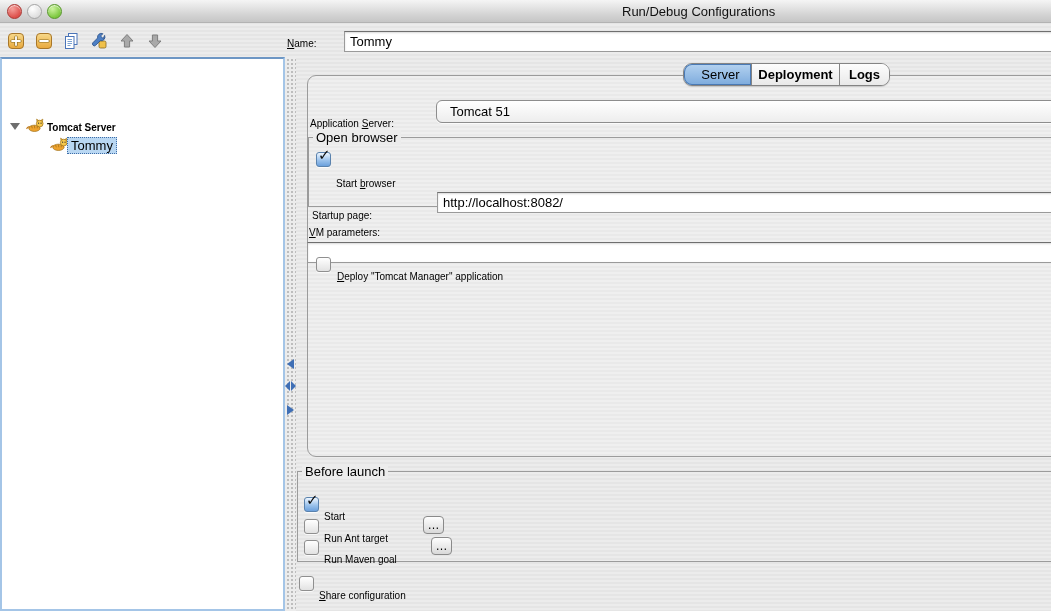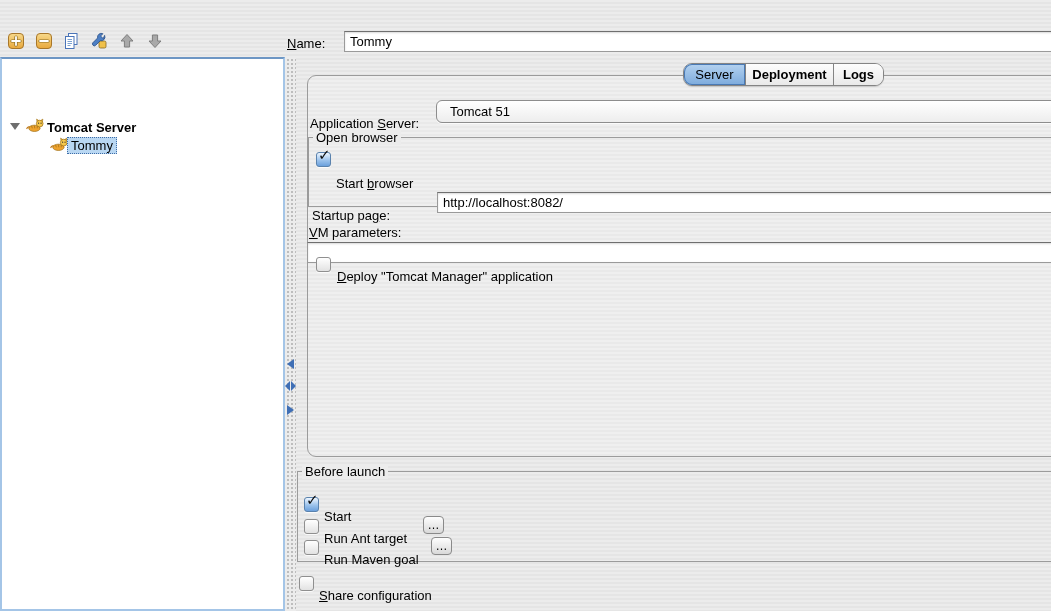--- a/index.html
+++ b/index.html
@@ -1,19 +1,19 @@
 <!DOCTYPE html>
 <html><head>
 <meta charset="utf-8">
 <style>
   html,body{margin:0;padding:0;}
   #window{position:relative;width:1051px;height:611px;overflow:hidden;
     background:repeating-linear-gradient(180deg,#ececec 0 2px,#e5e5e5 2px 4px);
     font-family:"Liberation Sans",sans-serif;-webkit-font-smoothing:antialiased;}
-  .lbl{position:absolute;font-size:13px;color:#000;white-space:nowrap;line-height:15px;}
+  .lbl{position:absolute;font-size:10px;color:#000;white-space:nowrap;line-height:15px;}
   .bold{font-weight:bold;}
   u{text-decoration:underline;}
 
   
   #titlebar{position:absolute;left:0;top:0;width:100%;height:22px;
     background:linear-gradient(#f5f5f5,#d2d2d2 70%,#c6c6c6);
     border-bottom:1px solid #b3b3b3;}
   .light{position:absolute;top:4px;width:13px;height:13px;border-radius:50%;box-shadow:inset 0 1px 1px rgba(255,255,255,.7);}
   #light-close{left:7px;background:radial-gradient(circle at 35% 30%,#f5a09b,#dd4f4a 70%);border:1px solid #a93631;}
   #light-min{left:27px;background:radial-gradient(circle at 35% 30%,#ffffff,#dcdcdc 75%);border:1px solid #a5a5a5;}
@@ -48,21 +48,21 @@
     font-size:13px;color:#000;padding:0 5px;margin:0;}
   input.field{outline:none;}
 
   
   #tabstrip{position:absolute;left:683px;top:63px;height:21px;display:flex;
     border:1px solid #848484;border-radius:9px;background:#fdfdfd;z-index:5;
     box-shadow:0 1px 1px rgba(0,0,0,.15);}
   .seg{display:flex;align-items:center;justify-content:center;font-size:13px;color:#000;
     background:linear-gradient(#fdfdfd,#e9e9e9);cursor:default;}
   .seg + .seg{border-left:1px solid #848484;font-weight:bold;}
-  .seg:first-child{border-radius:8px 0 0 8px;}
+  .seg:first-child{border-radius:8px 0 0 8px;padding-left:6px;}
   .seg:last-child{border-radius:0 8px 8px 0;}
   .seg.on{background:linear-gradient(#b4d2f0,#7dabdd);box-shadow:inset 0 0 0 1px #4a7ab5;}
 
   
   #panel{position:absolute;left:307px;top:75px;right:-20px;height:380px;
     border:1px solid #9b9b9b;border-radius:9px;
     background:repeating-linear-gradient(180deg,#efefef 0 2px,#e9e9e9 2px 4px);z-index:1;}
 
   
   #appserver-combo{position:absolute;left:436px;top:100px;right:-20px;height:21px;
@@ -83,20 +83,26 @@
   .browse{position:absolute;width:21px;height:18px;border:1px solid #8a8a8a;border-radius:4px;
     background:linear-gradient(#fefefe,#d9d9d9);font-size:12px;line-height:14px;text-align:center;
     padding:0;cursor:default;z-index:3;font-family:"Liberation Sans",sans-serif;}
   .z3{z-index:3;margin-top:12px;}
 </style>
 </head>
 <body>
 
 <div id="window">
 
+  <div id="titlebar">
+    <div class="light" id="light-close"></div>
+    <div class="light" id="light-min"></div>
+    <div class="light" id="light-zoom"></div>
+    <div id="win-title">Run/Debug Configurations</div>
+  </div>
 
   <button class="tbtn" style="left:7px">
     <svg width="18" height="18" viewBox="0 0 18 18">
       <defs>
           <linearGradient id="g1" x1="0" y1="0" x2="0" y2="1">
             <stop offset="0" stop-color="#f7d98b"></stop>
             <stop offset="1" stop-color="#e8a83c"></stop>
           </linearGradient>
         </defs>
       <rect x="1.5" y="1.5" width="15" height="15" rx="3.5" fill="url(#g1)" stroke="#a8772a"></rect>

